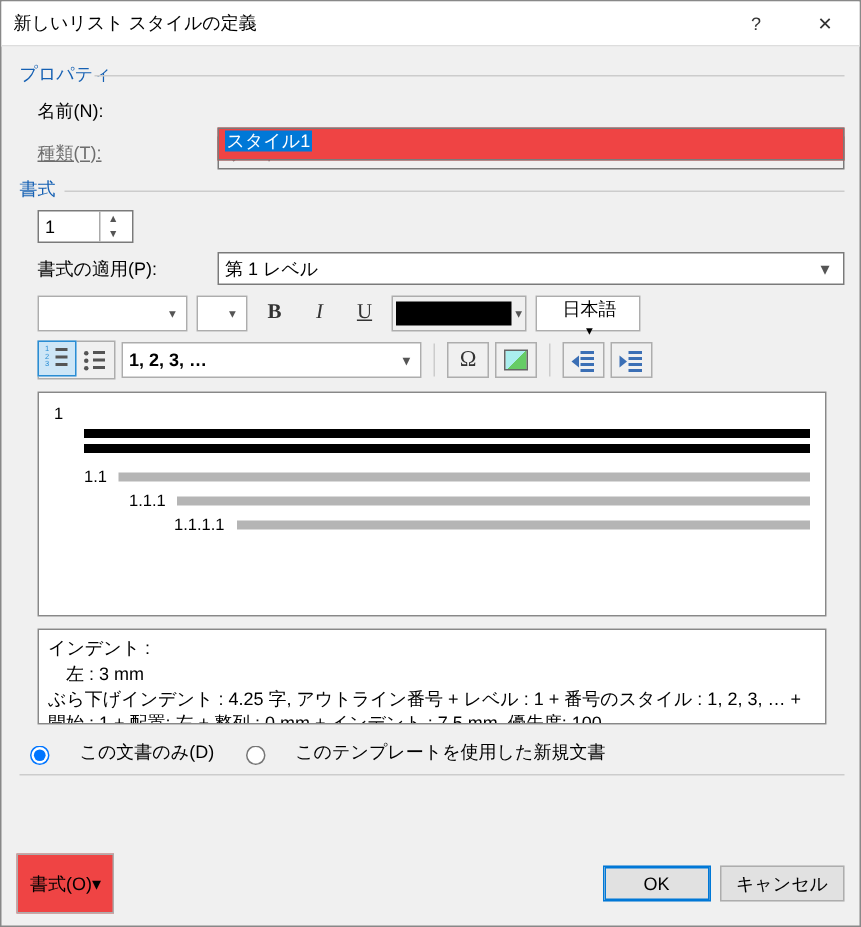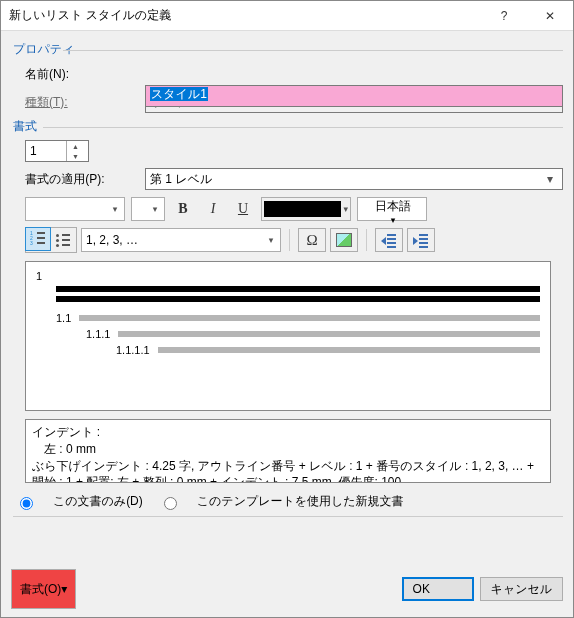--- a/index.html
+++ b/index.html
@@ -9,21 +9,21 @@
   .titlebar .title { flex: 1; padding-left: 8px; color: #000; }
   .titlebar .btn { width: 46px; height: 30px; display: flex; align-items: center; justify-content: center; color: #333; }
   .content { flex: 1; padding: 8px 10px 0 12px; overflow: hidden; }
   .group-label { color: #1560b3; margin: 2px 0 2px 0; position: relative; }
   .group-label::after { content: ""; position: absolute; top: 50%; height: 1px; background: #ccc; right: 0; }
   .group-label.props::after { left: 50px; }
   .group-label.fmt::after { left: 30px; }
   .row { display: flex; align-items: center; margin: 4px 0 4px 12px; height: 24px; }
   .row .lab { width: 120px; color: #000; }
   .tinput { flex: 1; height: 22px; border: 1px solid #7a7a7a; background: #fff; padding: 0 4px; }
-  .tinput.sel { background: #f9a8d4; position: relative; margin-top: 44px; }
+  .tinput.sel { background: #ef4444; position: relative; margin-top: 44px; }
   .tinput.sel .seltext { background: #0078d7; color: #fff; padding: 0 1px; }
   .combo { flex: 1; height: 22px; border: 1px solid #7a7a7a; background: #fff; display: flex; align-items: center; padding: 0 4px; justify-content: space-between; }
   .combo.disabled { background: #f0f0f0; color: #6d6d6d; }
   .combo .arrow { width: 16px; text-align: center; color: #555; }
   .spin { width: 64px; height: 22px; border: 1px solid #7a7a7a; background: #fff; display: flex; align-items: center; }
   .spin input { border: none; width: 40px; padding: 0 4px; outline: none; }
   .spin .spbtns { width: 18px; display: flex; flex-direction: column; border-left: 1px solid #aaa; }
   .spin .spbtns div { height: 10px; font-size: 7px; display: flex; align-items: center; justify-content: center; color: #555; }
   .toolbar { display: flex; gap: 6px; margin: 6px 0 6px 12px; align-items: center; }
   .tb-combo { height: 24px; border: 1px solid #adadad; background: #fff; display: flex; align-items: center; padding: 0 2px 0 4px; }
@@ -33,37 +33,37 @@
   .tb-btn.italic { font-style: italic; }
   .tb-btn.underline { text-decoration: underline; }
   .color-combo { width: 90px; height: 24px; border: 1px solid #adadad; display: flex; align-items: center; padding: 2px; gap: 2px; }
   .color-sw { flex: 1; height: 16px; background: #000; }
   .lang-combo { width: 70px; height: 24px; border: 1px solid #adadad; background: #fff; display: flex; align-items: center; padding: 0 2px 0 4px; justify-content: space-between; flex-direction: column; }
   .toolbar2 { display: flex; gap: 4px; margin: 2px 0 8px 12px; align-items: center; }
   .tb2-grp { display: flex; border: 1px solid #adadad; }
   .tb2-btn { width: 26px; height: 24px; display: flex; align-items: center; justify-content: center; border-right: 1px solid #adadad; position: relative; }
   .tb2-btn:last-child { border-right: none; }
   .tb2-btn.active { background: #cde6f7; border: 1px solid #2a8dd4; margin: -1px; z-index: 1; }
-  .tb2-combo { flex: 0 0 200px; }
+  .tb2-combo { flex: 0 0 200px; font-weight: bold; }
   .tb2-iconbtn { width: 28px; height: 24px; border: 1px solid #adadad; display: flex; align-items: center; justify-content: center; }
   .sep { width: 1px; height: 22px; background: #ccc; margin: 0 4px; }
   .preview { margin: 0 12px; height: 150px; border: 1px solid #888; background: #fff; padding: 8px 10px; overflow: hidden; }
   .pv-row { display: flex; align-items: center; margin-bottom: 4px; }
   .pv-num { font-size: 11px; color: #000; margin-right: 8px; min-width: 10px; }
   .pv-lines { flex: 1; display: flex; flex-direction: column; gap: 4px; }
   .pv-bar { height: 6px; }
   .pv-bar.black { background: #000; }
   .pv-bar.gray { background: #b5b5b5; }
   .desc { margin: 8px 12px 4px 12px; border: 1px solid #888; background: #fff; padding: 4px 6px; font-size: 11px; line-height: 1.4; height: 64px; overflow: hidden; }
   .radios { margin: 10px 2px 4px 2px; display: flex; gap: 16px; align-items: center; }
   .radios label { display: flex; align-items: center; gap: 17px; }
   .hr { height: 1px; background: #ccc; margin: 6px 0; }
   .footer { display: flex; padding: 8px 10px; align-items: center; }
   .footer .spacer { flex: 1; }
-  .btn-std { min-width: 72px; height: 24px; border: 1px solid #adadad; background: #e1e1e1; margin-left: 6px; display: flex; align-items: center; justify-content: flex-start; padding: 0 10px; }
+  .btn-std { min-width: 72px; height: 24px; border: 1px solid #adadad; background: #e1e1e1; margin-left: 6px; display: flex; align-items: center; justify-content: center; padding: 0 10px; }
   .btn-std.default { border: 1px solid #0078d7; box-shadow: inset 0 0 0 1px #0078d7; }
   .btn-format { height: 40px; border: 1px solid #adadad; background: #ef4444; padding: 0 8px; display: flex; align-items: center; }
   
   .icon-numlist, .icon-bullist { width: 16px; height: 16px; position: relative; }
   .icon-numlist::before { content: "1\A 2\A 3"; white-space: pre; font-size: 5px; position: absolute; left: 0; top: 0; line-height: 5px; color: #2a8dd4; }
   .icon-numlist::after { content: ""; position: absolute; left: 7px; top: 1px; width: 8px; height: 2px; background: #555; box-shadow: 0 5px 0 #555, 0 10px 0 #555; }
   .icon-bullist::before { content: ""; position: absolute; left: 1px; top: 2px; width: 3px; height: 3px; background: #555; border-radius: 50%; box-shadow: 0 5px 0 #555, 0 10px 0 #555; }
   .icon-bullist::after { content: ""; position: absolute; left: 7px; top: 2px; width: 8px; height: 2px; background: #555; box-shadow: 0 5px 0 #555, 0 10px 0 #555; }
   .icon-indent-inc, .icon-indent-dec { width:16px; height:16px; position:relative; }
   .icon-indent-inc::before, .icon-indent-dec::before { content:""; position:absolute; left:6px; top:2px; width:9px; height:2px; background:#3b6fb5; box-shadow:0 4px 0 #3b6fb5,0 8px 0 #3b6fb5,0 12px 0 #3b6fb5; }
@@ -199,21 +199,21 @@
       <div class="pv-row" style="margin-left:80px">
         <div class="pv-num">1.1.1.1</div>
         <div class="pv-lines">
             <div class="pv-bar gray"></div>
           </div>
       </div>
     </div>
 
     <div class="desc">
       <div>インデント :</div>
-      <div>　左 :  0 mm</div>
+      <div>　左 :  3 mm</div>
       <div>ぶら下げインデント :  4.25 字, アウトライン番号 + レベル : 1 + 番号のスタイル : 1, 2, 3, … + 開始 : 1 + 配置: 左 + 整列 :  0 mm + インデント :  7.5 mm, 優先度: 100</div>
     </div>
 
     <div class="radios">
       <label>
           <input type="radio" name="scope" checked="" style="">
           <span>この文書のみ(D)</span>
         </label>
       <label>
           <input type="radio" name="scope" style="">

